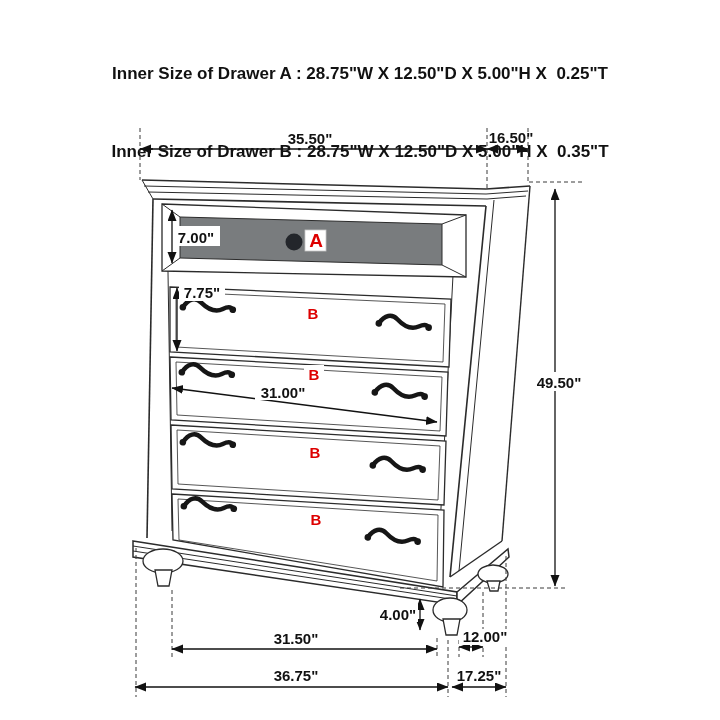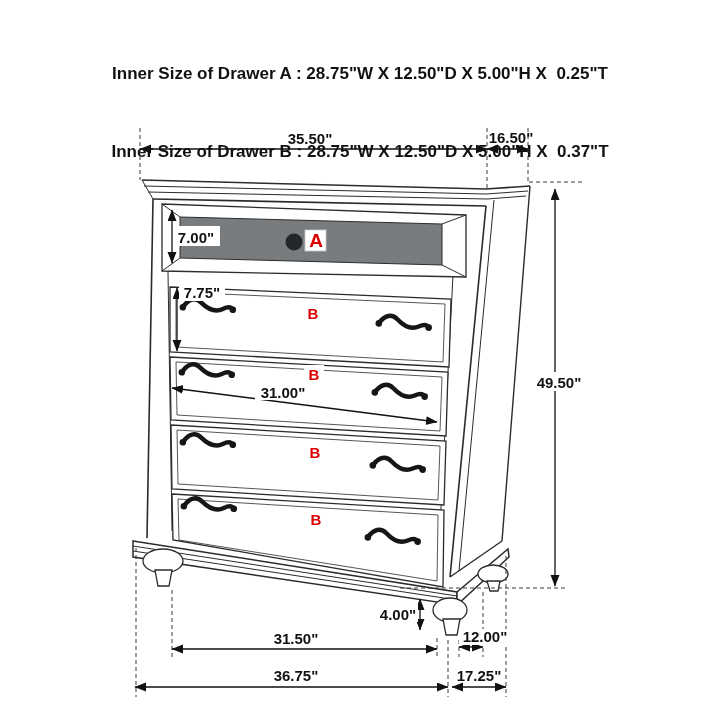--- a/index.html
+++ b/index.html
@@ -16,21 +16,21 @@
   .dim{stroke:#111;stroke-width:1.3;fill:none;}
   .whitefill{fill:#ffffff;}
 </style>
 </head>
 <body>
 
 <div class="stage">
 
   <div class="header">
     <div>Inner Size of Drawer A : 28.75"W X 12.50"D X 5.00"H X  0.25"T</div>
-    <div>Inner Size of Drawer B : 28.75"W X 12.50"D X 5.00"H X  0.37"T</div>
+    <div>Inner Size of Drawer B : 28.75"W X 12.50"D X 5.00"H X  0.35"T</div>
   </div>
 
   <svg width="720" height="720" viewBox="0 0 720 720">
     <defs>
       <marker id="arr" markerWidth="12" markerHeight="10" refX="11" refY="4.5" orient="auto-start-reverse" markerUnits="userSpaceOnUse">
         <path d="M0,0 L11.5,4.5 L0,9 Z" fill="#111"></path>
       </marker>
       <g id="handle">
         <path d="M-25,3 C-20,-6 -13,-8 -7,-3 C0,3 8,6 15,2 C20,-1 23,-1 25,2" stroke="#161616" stroke-width="4.5" fill="none" stroke-linecap="round"></path>
         <circle cx="-25" cy="3" r="3.3" fill="#161616"></circle>

